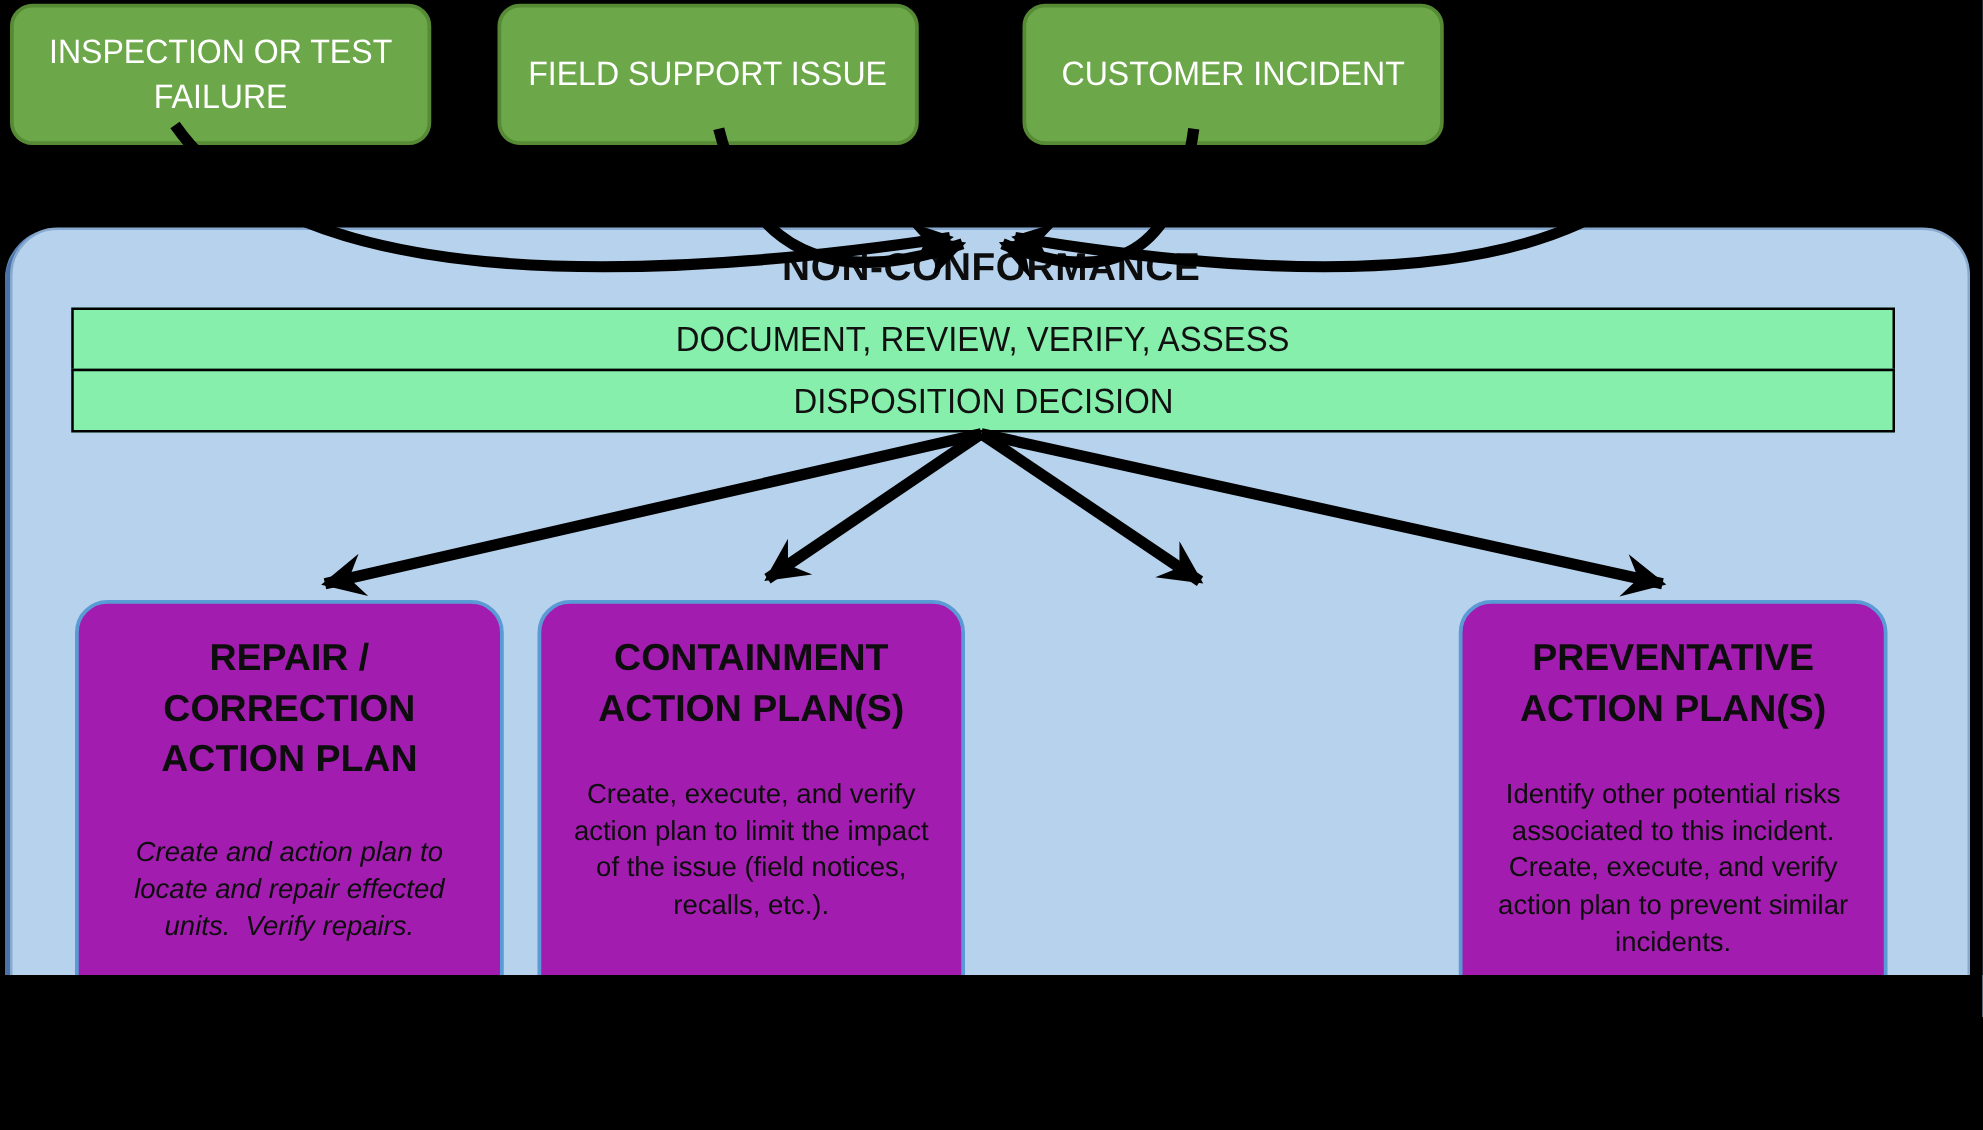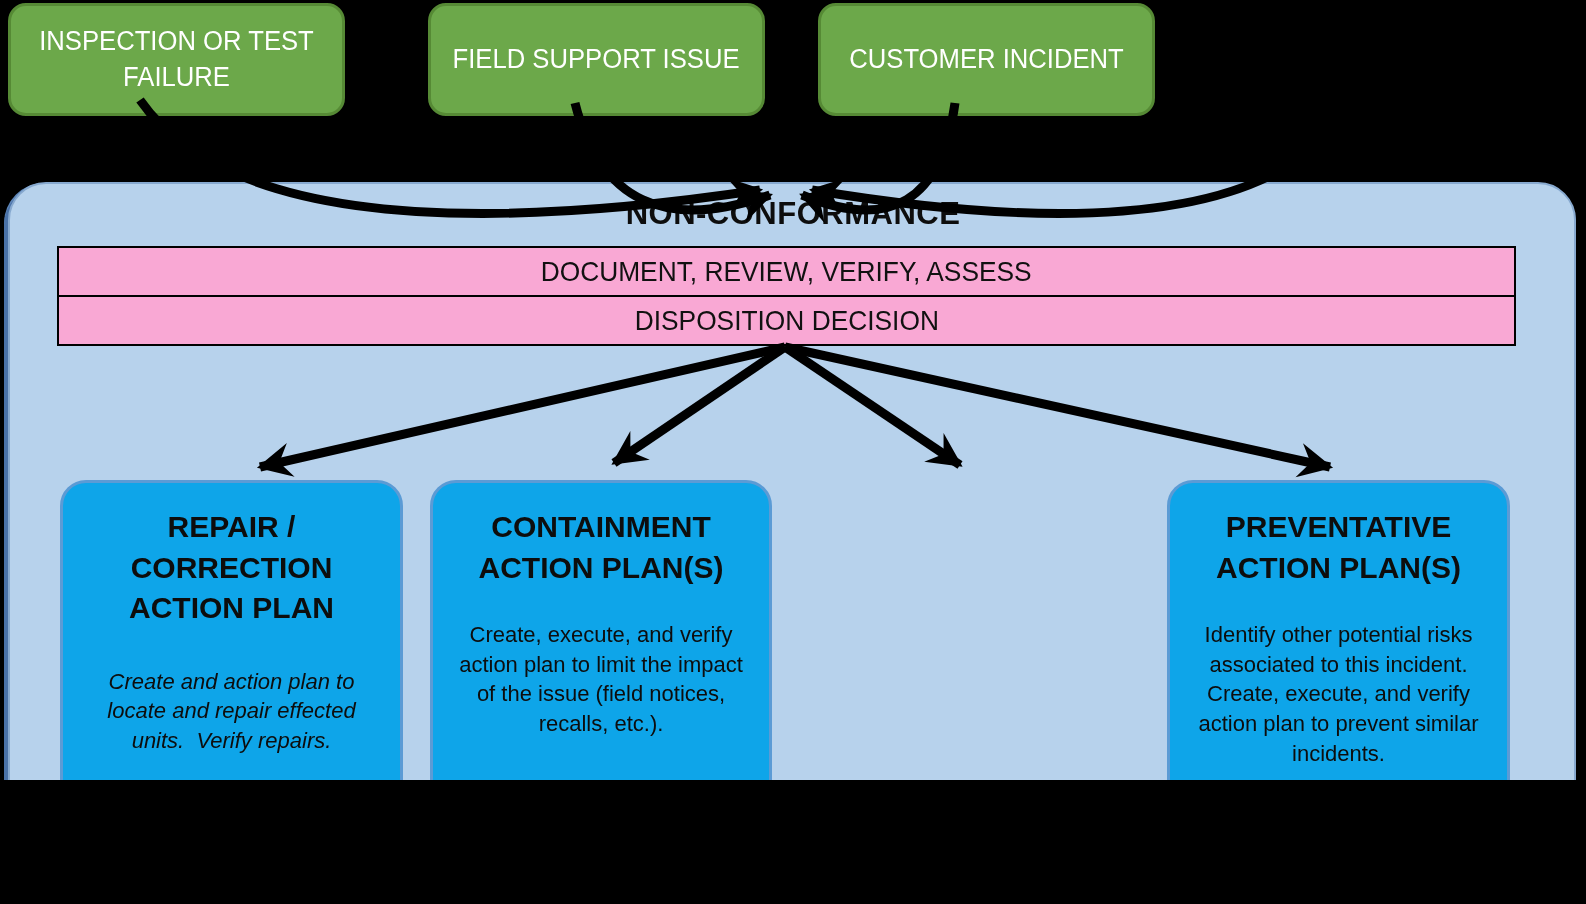--- a/index.html
+++ b/index.html
@@ -8,47 +8,47 @@
     font-family:"Liberation Sans","DejaVu Sans",sans-serif;
   }
   
   .source{
     position:absolute;top:3px;height:113px;width:337px;
     background:#6CA84A;border:3px solid #568A35;border-radius:18px;
     box-sizing:border-box;display:flex;align-items:center;justify-content:center;
     color:#fff;font-size:27px;line-height:1.32;text-align:center;padding:4px 14px;
   }
   .source span{display:block;transform:scaleX(.95);}
-  .src-1{left:8px;}   .src-2{left:428px;text-align:center;}
+  .src-1{left:8px;}   .src-2{left:398px;text-align:center;}
   .src-3{left:818px;} .src-4{left:1228px;}
   
   .container{
     position:absolute;left:8px;top:182px;width:1568px;height:710px;
     background:#B7D2EC;border:2px solid #87A9CF;border-radius:38px;
     box-sizing:border-box;
     box-shadow:-4px 5px 0 0 #4A72A8, -2px 3px 0 2px #5E86B8;
   }
   .nc-title{
     position:absolute;left:0;right:0;top:196px;text-align:center;
     font-size:31px;font-weight:bold;color:#0d0d0d;letter-spacing:.5px;
   }
   .step-bar{
     position:absolute;left:57px;width:1459px;height:51px;
-    background:#f9a8d4;border:2px solid #000;box-sizing:border-box;
+    background:#86efac;border:2px solid #000;box-sizing:border-box;
     display:flex;align-items:center;justify-content:center;
     font-size:28px;color:#111;
   }
   .step-bar span{transform:scaleX(.94);}
   .bar-document{top:246px;}
   .bar-disposition{top:295px;}
   .bar-closure{top:827px;height:52px;}
   
   .plan{
     position:absolute;top:480px;height:325px;
-    background:#0ea5e9;border:3px solid #5B9BD5;border-radius:26px;
+    background:#a21caf;border:3px solid #5B9BD5;border-radius:26px;
     box-sizing:border-box;padding:24px 20px 0 20px;color:#0d0d0d;
   }
   .plan-1{left:60px;width:343px;}
   .plan-2{left:430px;width:342px;}
   .plan-3{left:798px;width:342px;}
   .plan-4{left:1167px;width:343px;}
   .plan-title{
     font-size:30px;font-weight:bold;line-height:1.35;text-align:center;
     max-width:258px;margin:0 auto;
   }

